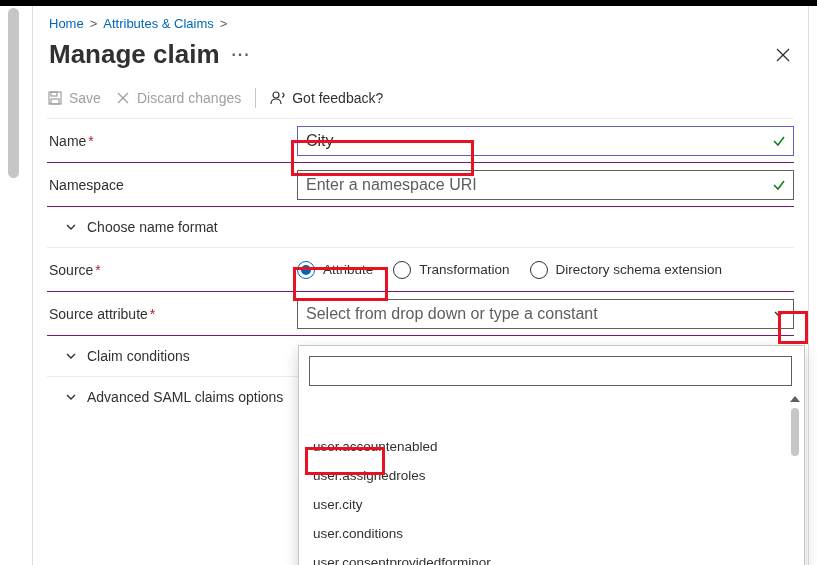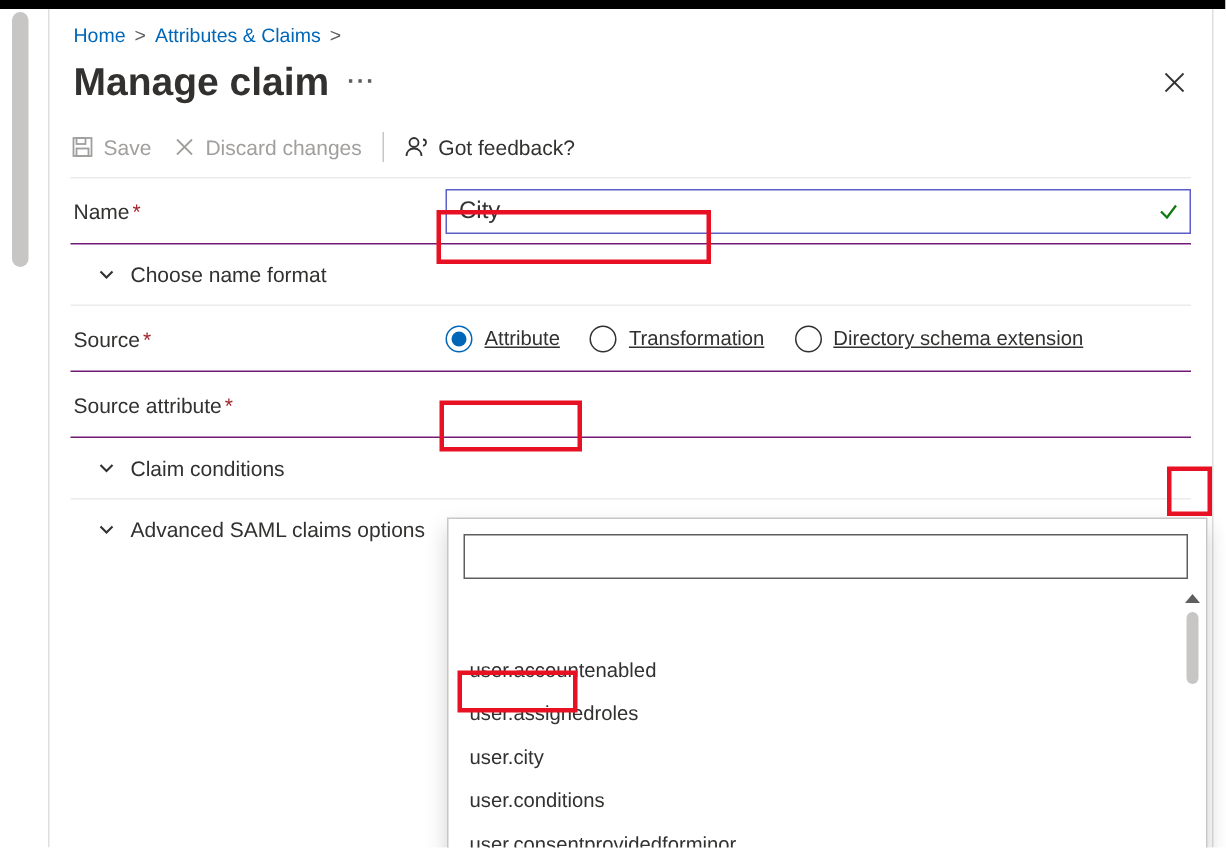--- a/index.html
+++ b/index.html
@@ -126,21 +126,21 @@
   .expander {
     display: flex;
     align-items: center;
     gap: 10px;
     border-bottom: 1px solid #edebe9;
     padding: 12px 0 12px 18px;
     font-size: 14px;
     cursor: pointer;
   }
   .expander svg { width: 12px; height: 12px; display: block; }
-  .radio-group { display: flex; align-items: flex-end; gap: 20px; text-decoration: underline; }
+  .radio-group { display: flex; align-items: flex-end; gap: 20px; }
   .radio {
     display: inline-flex;
     align-items: center;
     gap: 8px;
     font-size: 13.5px;
     cursor: pointer;
   }
   .radio .outer {
     width: 18px; height: 18px; border-radius: 50%;
     border: 1px solid #323130;
@@ -288,20 +288,31 @@
     <div class="field-col">
       <input class="text-input active" value="City" style="">
       <span class="check-icon">
         <svg viewBox="0 0 14 14" fill="none" stroke="#107c10" stroke-width="1.5">
             <polyline points="2,7 6,11 12,3"></polyline>
           </svg>
       </span>
     </div>
   </div>
 
+  <div class="form-row">
+    <div class="label-col">Namespace</div>
+    <div class="field-col">
+      <input class="text-input" placeholder="Enter a namespace URI" style="">
+      <span class="check-icon">
+        <svg viewBox="0 0 14 14" fill="none" stroke="#107c10" stroke-width="1.5">
+            <polyline points="2,7 6,11 12,3"></polyline>
+          </svg>
+      </span>
+    </div>
+  </div>
 
   <div class="expander">
     <span>
       <svg viewBox="0 0 12 12" fill="none" stroke="#323130" stroke-width="1.4">
           <polyline points="2,4 6,8 10,4"></polyline>
         </svg>
     </span>
     <span>Choose name format</span>
   </div>
 
@@ -326,20 +337,30 @@
           <span>Directory schema extension</span>
         </label>
       </div>
     </div>
   </div>
 
   <div class="form-row">
     <div class="label-col">
       <span>Source attribute</span><span class="req">*</span>
     </div>
+    <div class="field-col">
+      <div class="dropdown-input">
+        <span>Select from drop down or type a constant</span>
+        <span class="chevron-right">
+          <svg viewBox="0 0 12 12" fill="none" stroke="#323130" stroke-width="1.4">
+              <polyline points="2,4 6,8 10,4"></polyline>
+            </svg>
+        </span>
+      </div>
+    </div>
   </div>
 
   <div class="expander">
     <span>
       <svg viewBox="0 0 12 12" fill="none" stroke="#323130" stroke-width="1.4">
           <polyline points="2,4 6,8 10,4"></polyline>
         </svg>
     </span>
     <span>Claim conditions</span>
   </div>

